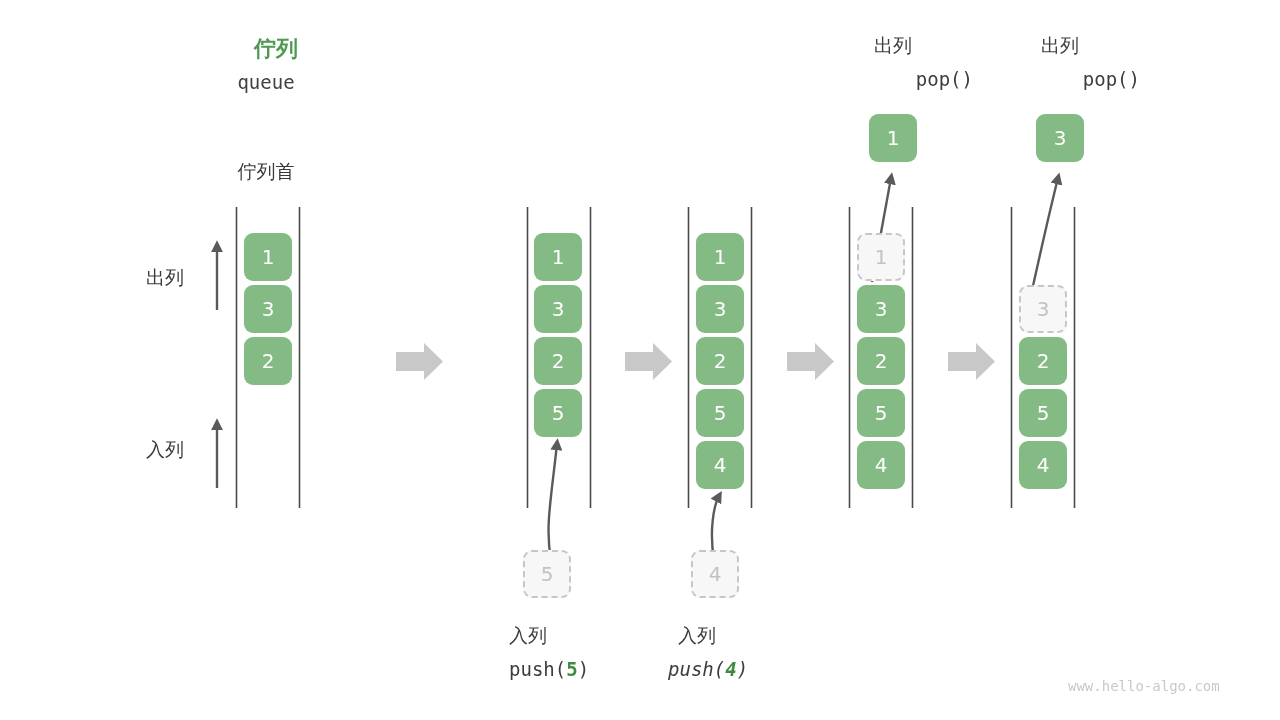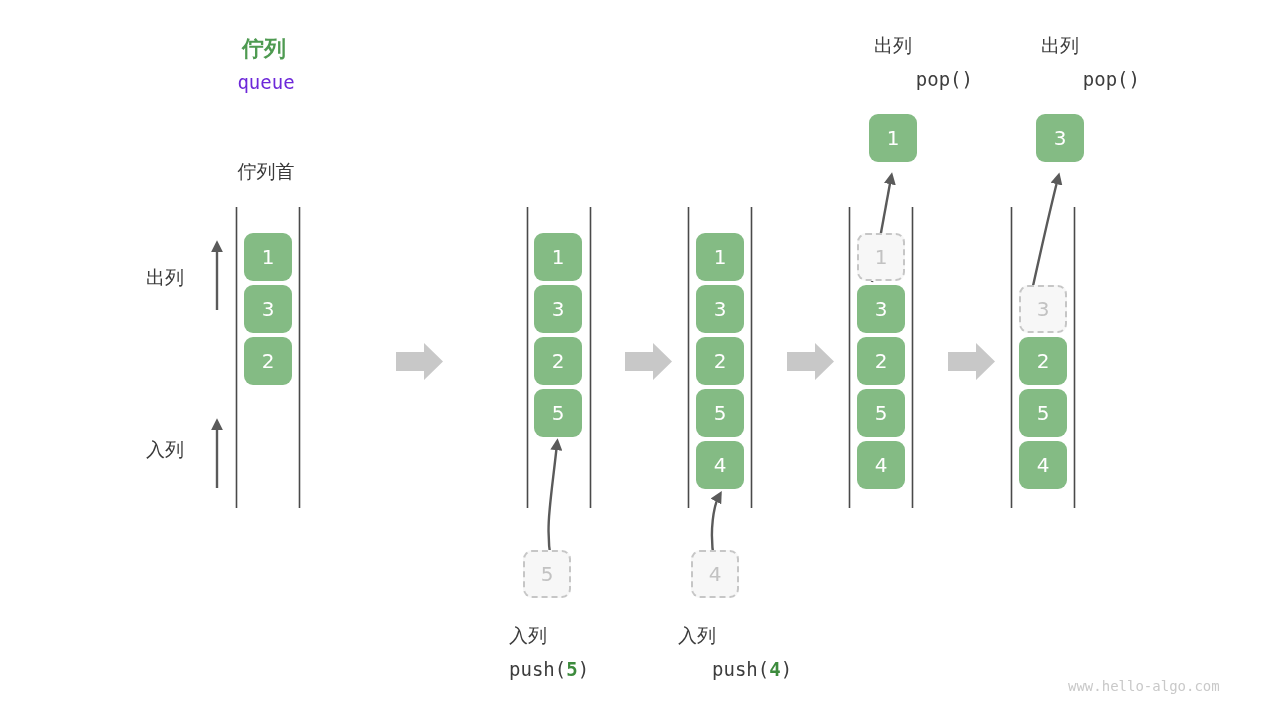--- a/index.html
+++ b/index.html
@@ -21,21 +21,21 @@
   .title-cn {
     font-size: 22px;
     font-weight: bold;
     color: #4e9a51;
     text-align: center;
     white-space: nowrap;
   }
   .title-en {
     font-family: "DejaVu Sans Mono", "Liberation Mono", monospace;
     font-size: 19px;
-    color: #6d28d9;
+    color: #404040;
     text-align: center;
     white-space: nowrap;
   }
 
   
   .side-label {
     font-size: 19px;
     font-weight: normal;
     color: #3a3a3a;
     white-space: nowrap;
@@ -176,21 +176,21 @@
 
     <g>
       <path d="M872,282 C878,250 884,215 891,178" fill="none" stroke="#5a5a5a" stroke-width="2.4" marker-end="url(#arrowGray)"></path>
     </g>
 
     <g>
       <path d="M1026,318 C1036,272 1048,218 1058,178" fill="none" stroke="#5a5a5a" stroke-width="2.4" marker-end="url(#arrowGray)"></path>
     </g>
   </svg>
 
-  <div class="abs title-cn" style="left:184px; top:34px; width:160px;">佇列</div>
+  <div class="abs title-cn" style="left:196px; top:34px; width:160px;">佇列</div>
   <div class="abs title-en" style="left:186px; top:71px; width:160px;">queue</div>
 
   <div class="abs side-label" style="left:186px; top:159px; width:160px;">佇列首</div>
 
   <div class="abs side-label" style="left:130px; top:265px; width:70px;">出列</div>
   <div class="abs side-label" style="left:130px; top:437px; width:70px;">入列</div>
 
   <div class="abs cell filled" style="left:244px; top:233px;">1</div>
   <div class="abs cell filled" style="left:244px; top:285px;">3</div>
   <div class="abs cell filled" style="left:244px; top:337px;">2</div>
@@ -203,21 +203,21 @@
   <div class="abs op-cn" style="left:509px; top:623px;">入列</div>
   <div class="abs op-code" style="left:509px; top:658px;"><span>push(</span><span class="val">5</span><span>)</span></div>
 
   <div class="abs cell filled" style="left:696px; top:233px;">1</div>
   <div class="abs cell filled" style="left:696px; top:285px;">3</div>
   <div class="abs cell filled" style="left:696px; top:337px;">2</div>
   <div class="abs cell filled" style="left:696px; top:389px;">5</div>
   <div class="abs cell filled" style="left:696px; top:441px;">4</div>
   <div class="abs cell ghost" style="left:691px; top:550px;">4</div>
   <div class="abs op-cn" style="left:678px; top:623px;">入列</div>
-  <div class="abs op-code" style="left:712px; top:658px;"><span>push(</span><span class="val">4</span><span>)</span></div>
+  <div class="abs op-code" style="left:668px; top:658px;font-style:italic;"><span>push(</span><span class="val">4</span><span>)</span></div>
 
   <div class="abs op-top-cn" style="left:813px; top:33px; width:160px;">出列</div>
   <div class="abs op-top-code" style="left:813px; top:68px; width:160px;">pop()</div>
   <div class="abs cell filled" style="left:869px; top:114px;">1</div>
   <div class="abs cell ghost" style="left:857px; top:233px;">1</div>
   <div class="abs cell filled" style="left:857px; top:285px;">3</div>
   <div class="abs cell filled" style="left:857px; top:337px;">2</div>
   <div class="abs cell filled" style="left:857px; top:389px;">5</div>
   <div class="abs cell filled" style="left:857px; top:441px;">4</div>
 

